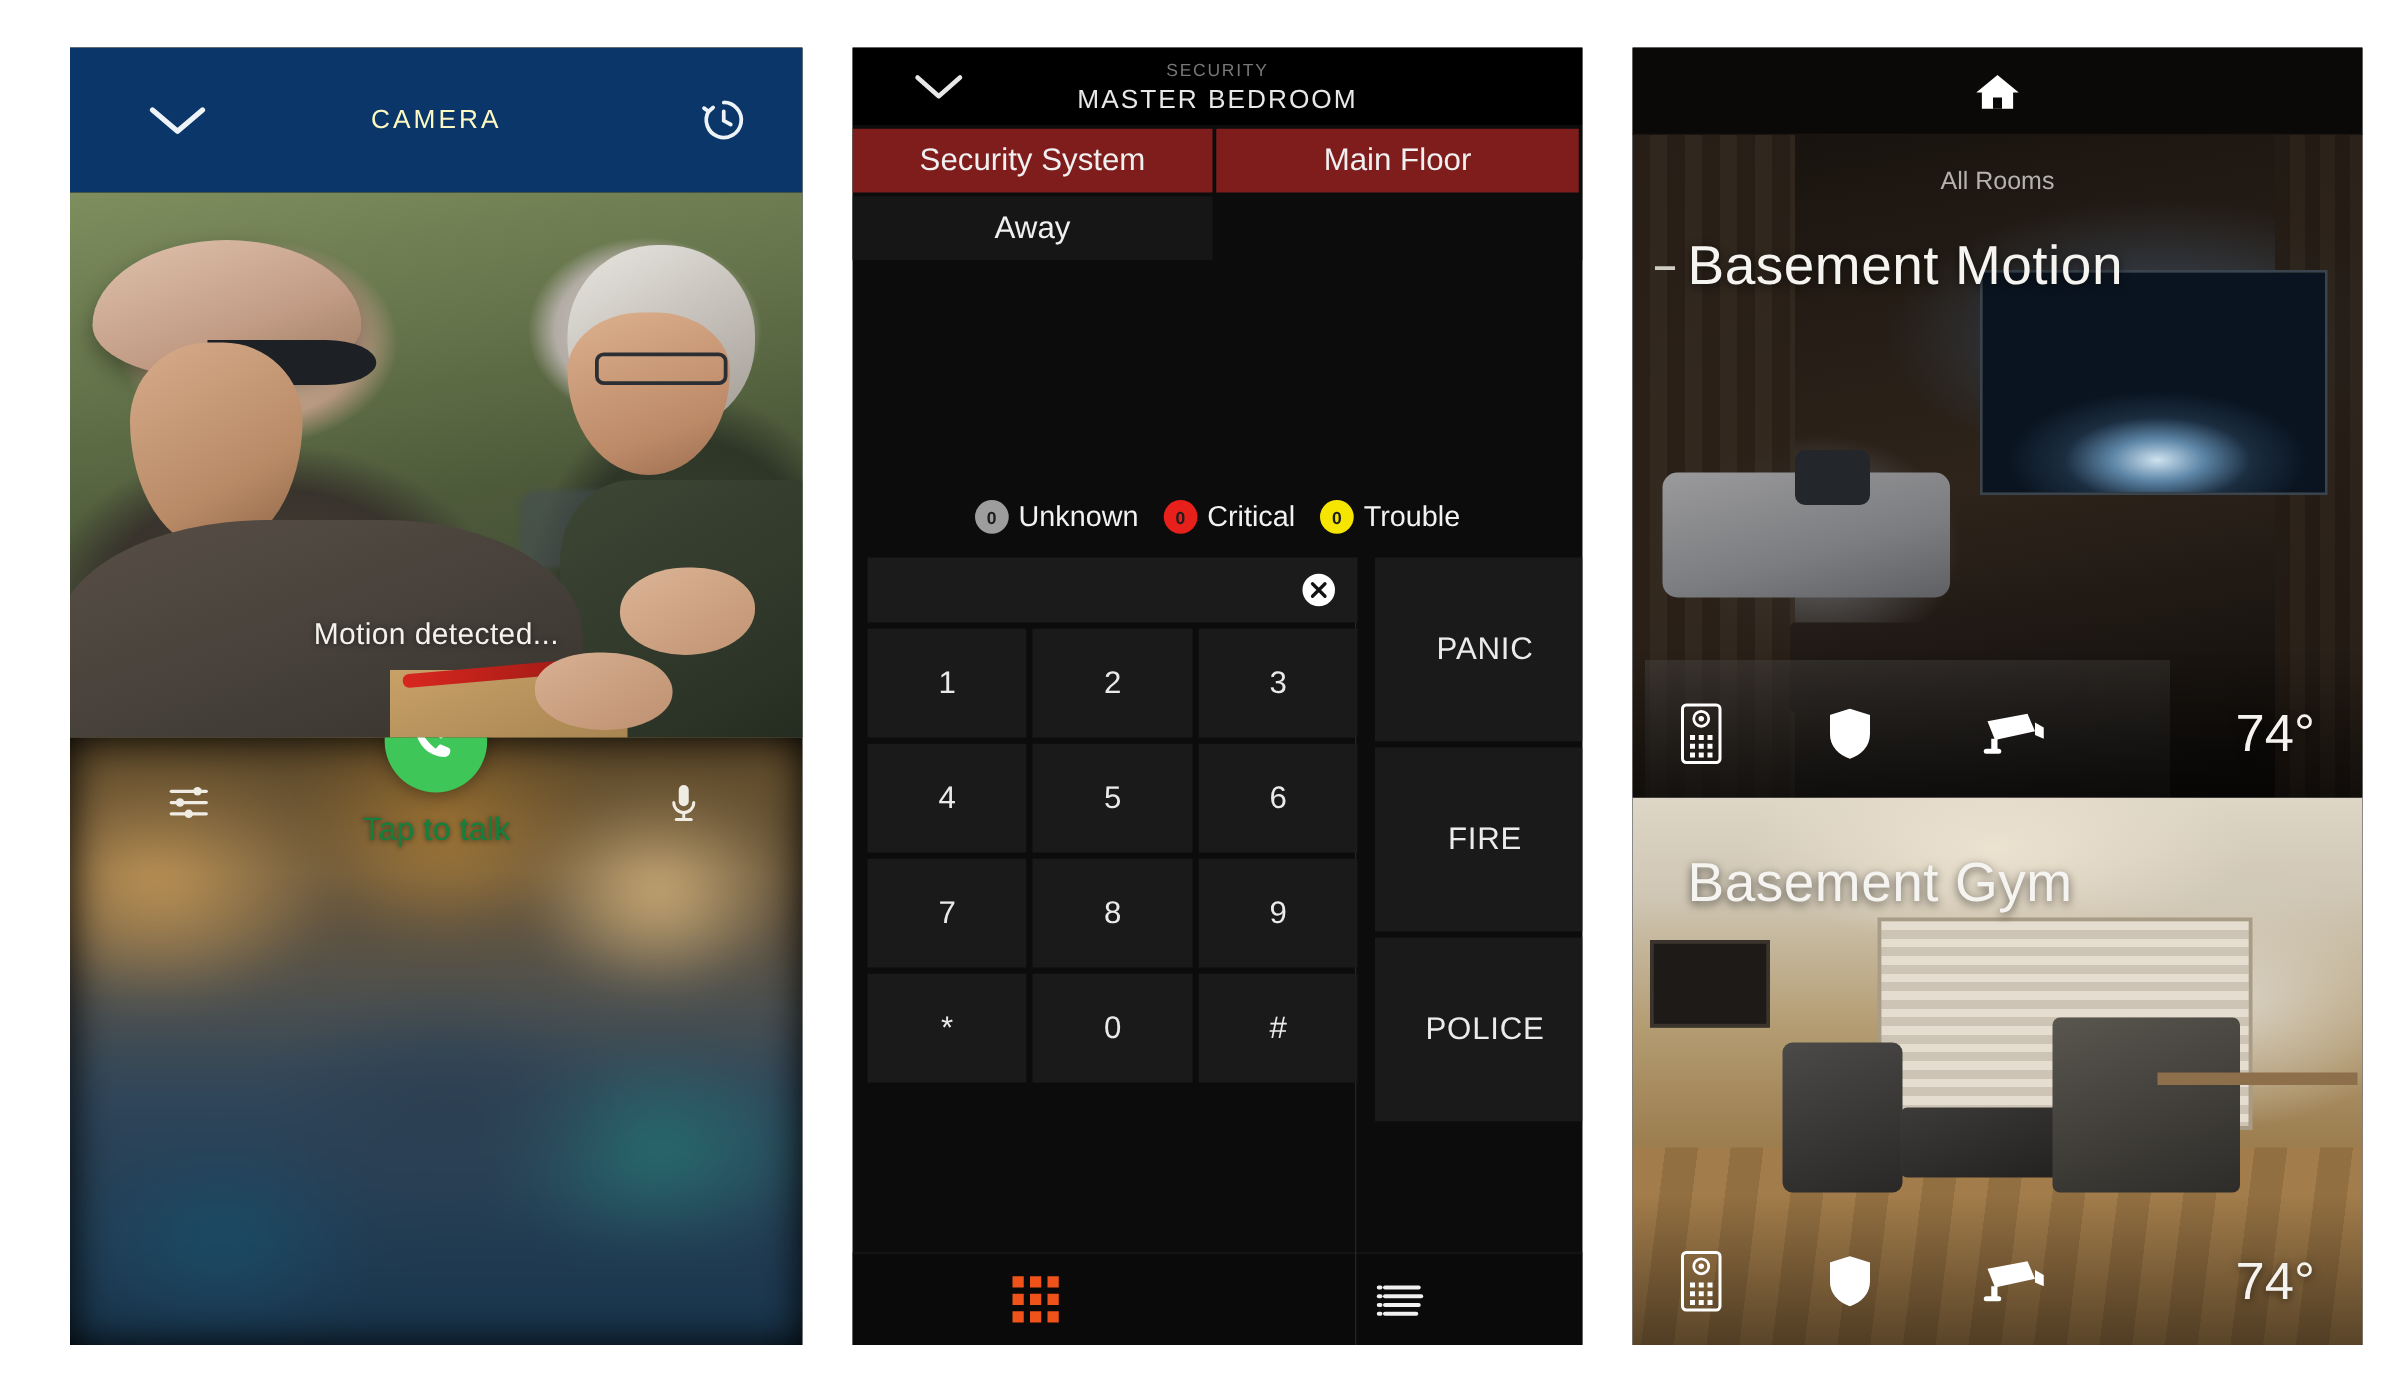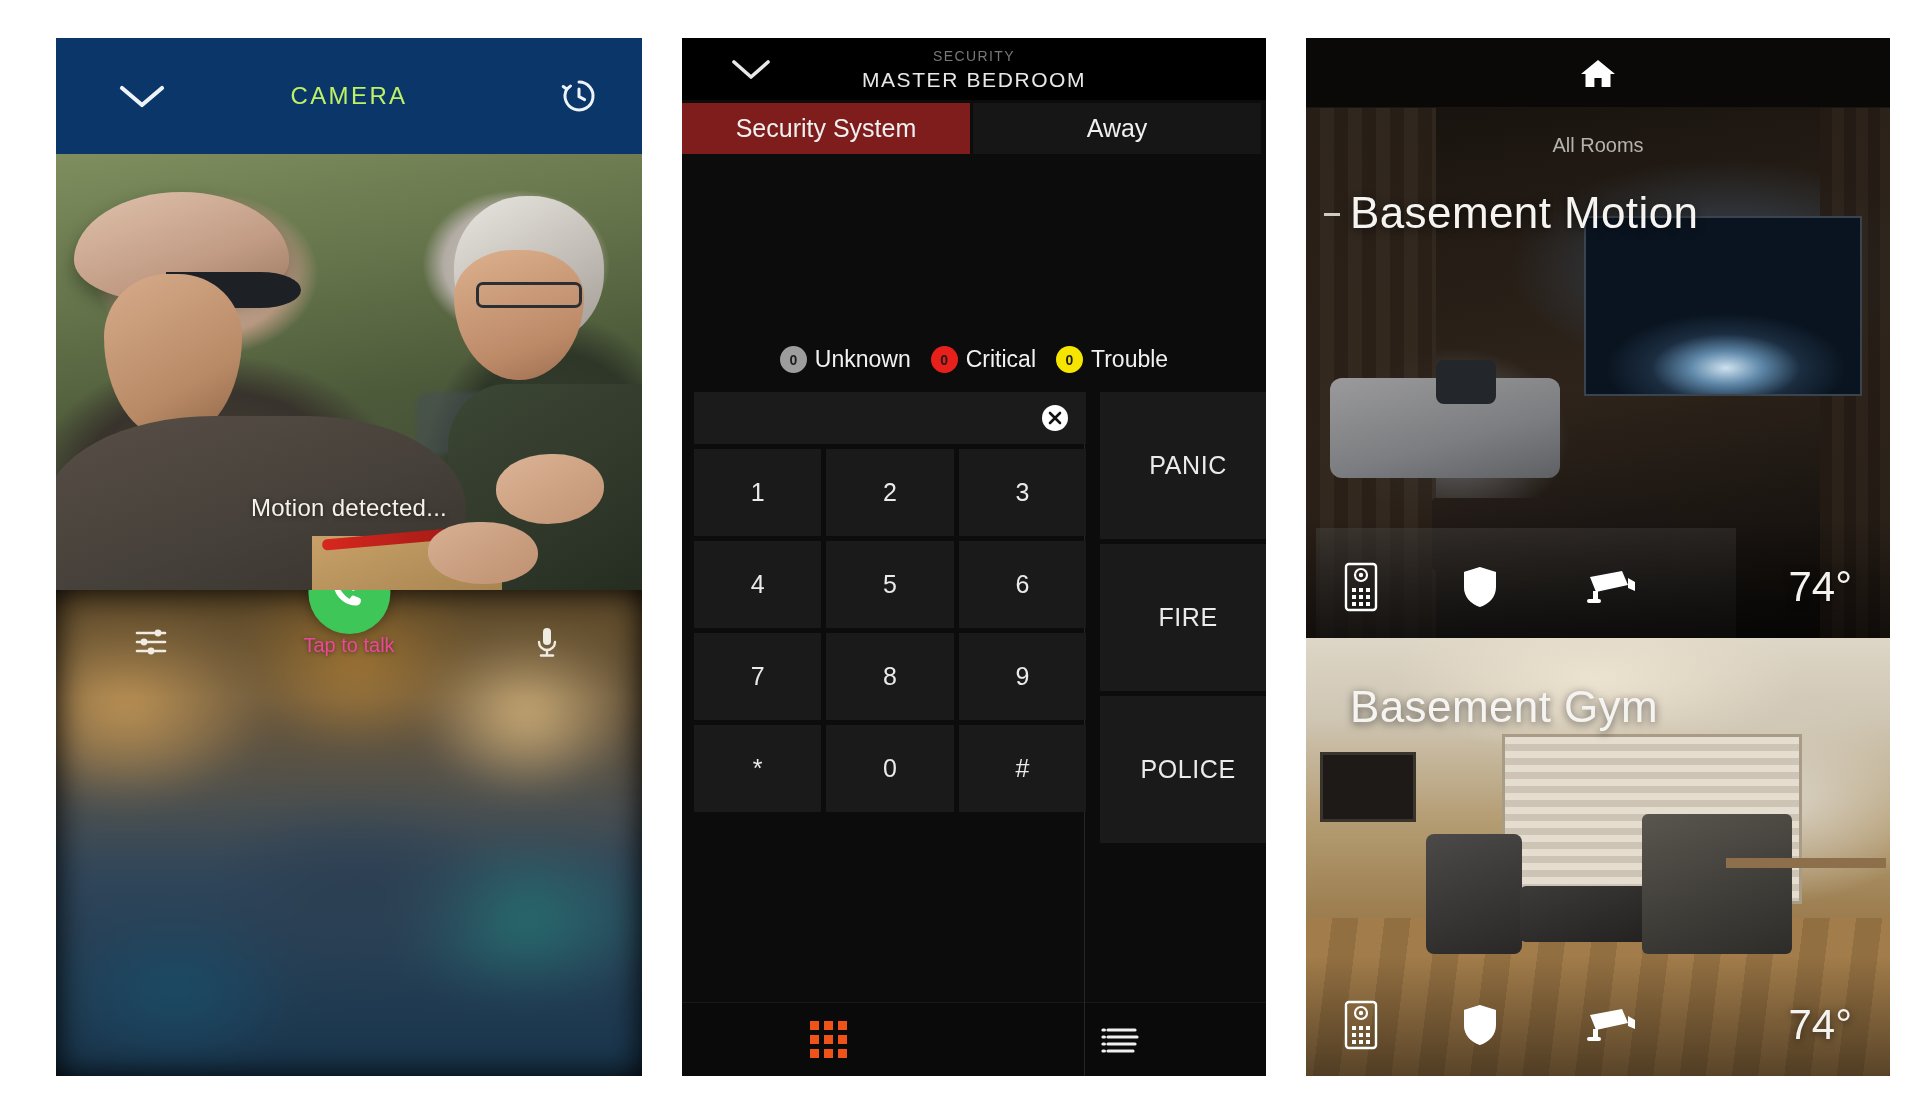--- a/index.html
+++ b/index.html
@@ -30,22 +30,22 @@
     display: flex; align-items: center;
   }
   .cam-chevron {
     position: absolute; left: 62px; top: 50%;
     transform: translateY(-50%);
     width: 48px; height: 30px;
   }
   .cam-title {
     width: 100%;
     text-align: center;
-    color: #bef264;
-    font-size: 24px;
+    color: #fef9c3;
+    font-size: 21px;
     letter-spacing: 2.4px;
     font-weight: 400;
   }
   .cam-history {
     position: absolute; right: 44px; top: 50%;
     transform: translateY(-50%);
     width: 38px; height: 38px;
   }
 
   
@@ -189,22 +189,23 @@
     display: flex; flex-direction: column; align-items: center;
   }
   .talk-btn {
     width: 82px; height: 82px; border-radius: 50%;
     background: #3fc659;
     display: flex; align-items: center; justify-content: center;
     box-shadow: 0 3px 12px rgba(0,0,0,.3);
     border: none; cursor: pointer;
   }
   .talk-label {
-    color: #ec4899;
-    font-size: 20px;
+    margin-top: 14px;
+    color: #15803d;
+    font-size: 26px;
     text-shadow: 0 1px 4px rgba(0,0,0,.5);
     white-space: nowrap;
   }
 
   
   .panel-sec {
     position: absolute;
     left: 682px; top: 38px;
     width: 584px; height: 1038px;
     background: #0c0c0c;
@@ -596,20 +597,21 @@
         <svg viewBox="0 0 42 26">
             <path d="M4 6 L21 21 L38 6" fill="none" stroke="#e8e8e8" stroke-width="3.6" stroke-linecap="round" stroke-linejoin="round"></path>
           </svg>
       </div>
       <div class="sec-eyebrow">SECURITY</div>
       <div class="sec-room">MASTER BEDROOM</div>
     </div>
 
     <div class="sec-tabs">
       <button class="sec-tab tab-w1">Security System</button>
+      <button class="sec-tab tab-w2">Main Floor</button>
       <button class="sec-tab tab-away">Away</button>
     </div>
 
     <div class="sec-mid">
 
       <div class="status-row">
         <div class="status-item">
           <span class="status-dot" style="background:#9d9d9d">0</span>
           <span class="status-label">Unknown</span>
         </div>

